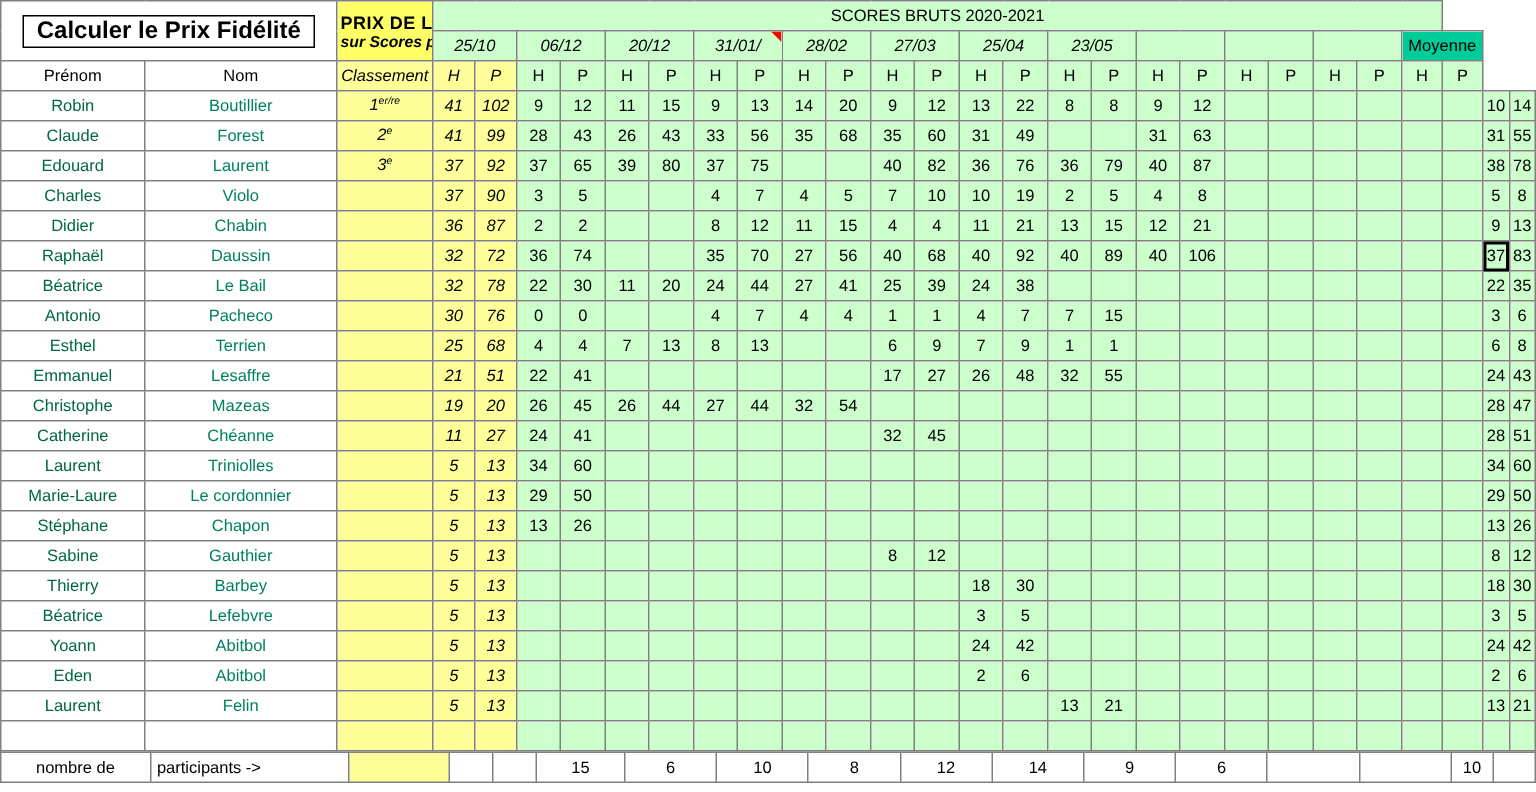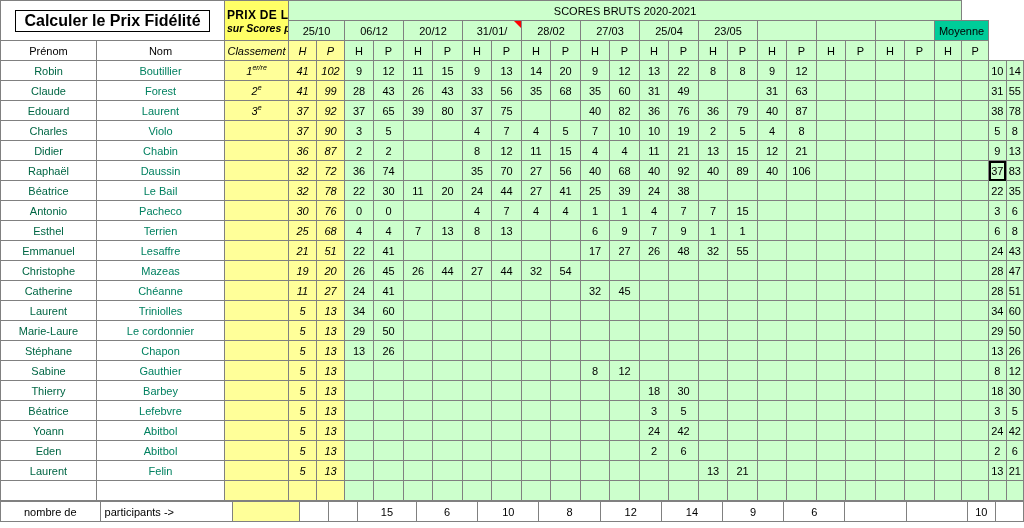--- a/index.html
+++ b/index.html
@@ -92,21 +92,21 @@
   }
   .name.firstname { color: #006644; }
   .bold { font-weight: bold; }
   .rank {
     font-weight: bold;
     font-style: italic;
     font-size: 12px;
   }
   .hp { font-weight: bold; font-style: italic; }
   .num { font-weight: bold; }
-  .date-hdr { font-weight: bold; font-size: 11px; }
+  .date-hdr { font-weight: bold; font-size: 11px; font-style: italic; }
   .redtri {
     position: relative;
     margin-top: 16px;
   }
   .redtri::after {
     content: "";
     position: absolute;
     top: 0; right: 0;
     border-top: 7px solid #ff0000;
     border-left: 7px solid transparent;

